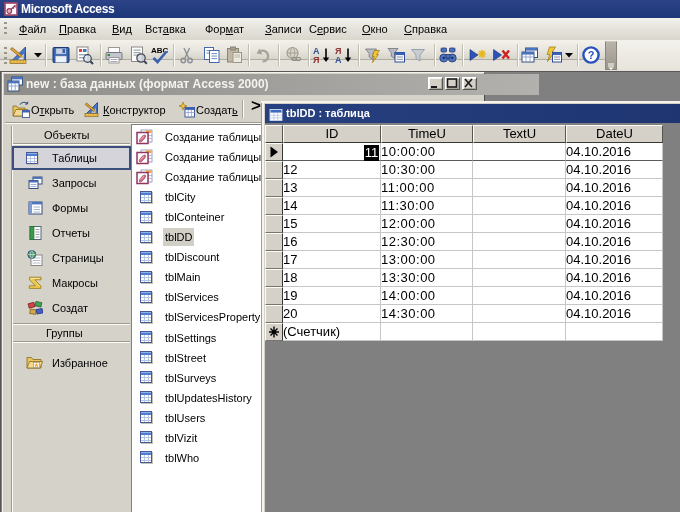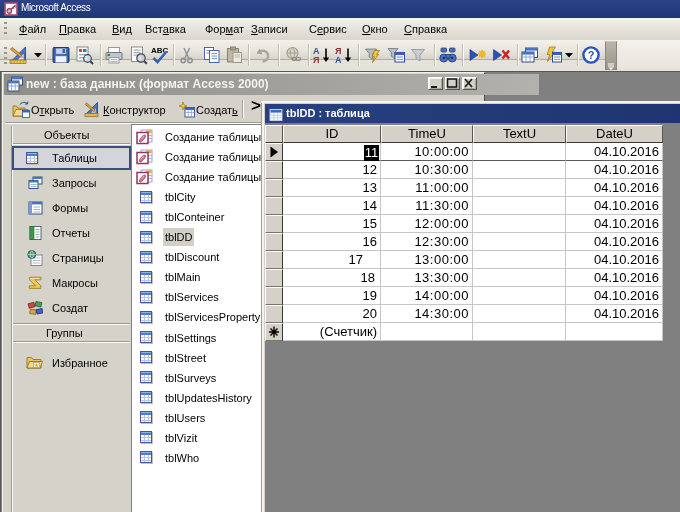--- a/index.html
+++ b/index.html
@@ -1,18 +1,18 @@
 <!DOCTYPE html>
 <html><head><meta charset="utf-8"><style>
 *{margin:0;padding:0;box-sizing:border-box}
 html,body{width:680px;height:512px;overflow:hidden}
 body{position:relative;font-family:"Liberation Sans",sans-serif;background:#e4e2db;font-size:11px}
 .a{position:absolute}
 #tbar{left:0;top:0;width:680px;height:18px;background:linear-gradient(180deg,#2c4487,#1d3677)}
-#tbar .txt{left:21px;top:2px;color:#fff;font-size:10px;font-weight:normal;letter-spacing:-.35px}
+#tbar .txt{left:21px;top:2px;color:#fff;font-size:12px;font-weight:bold;letter-spacing:-.35px}
 #menubar{left:0;top:18px;width:680px;height:22px;background:linear-gradient(180deg,#f3f2ee,#e6e4dd 45%,#d9d6cd)}
 .mi{top:0;height:22px;line-height:22px;color:#000}
 .grip{width:3px;background:repeating-linear-gradient(180deg,#9a968a 0 2px,rgba(0,0,0,0) 2px 5px)}
 #toolbar{left:0;top:40px;width:680px;height:20px;background:linear-gradient(180deg,#f4f1eb 0%,#e8e5de 55%,#d7d4cb 100%);border-bottom:1px solid #b0ac9f}
 .tsep{top:4px;width:2px;height:22px;border-left:1px solid #c1bdb0;border-right:1px solid #fbfaf7}
 #mdi{left:0;top:71px;width:680px;height:441px;background:#808080;border-top:1px solid #585858;border-left:1px solid #585858}
 #dbwin{left:2px;top:72px;width:483px;height:440px;background:#d5d2ca;border-left:1px solid #f4f2ea;border-top:1px solid #f4f2ea;border-right:1px solid #4c4c4c}
 #dbtitle{left:4px;top:74px;width:535px;height:21px;background:linear-gradient(90deg,#8e8d89,#b2b1ad)}
 #dbtitle .txt{left:22px;top:3px;color:#f4f3ee;font-size:12px;font-weight:bold}
 .wbtn{top:77px;width:15px;height:13px;background:#d4d0c8;border:1px solid;border-color:#fff #55564e #55564e #fff;box-shadow:inset 1px 1px 0 #f8f7f3,inset -1px -1px 0 #a8a59a}
@@ -20,39 +20,39 @@
 .groove{border-top:1px solid #9d9a91;border-bottom:1px solid #fdfcf8;height:2px}
 #objsel{left:12px;top:146px;width:119px;height:24px;background:#d4d4da;border:2px solid #3c4e7e}
 #list{left:131px;top:124px;width:352px;height:388px;background:#fff;border-left:1px solid #808080;border-top:1px solid #808080}
 .li{color:#000;white-space:nowrap;height:20px;line-height:20px}
 .ticon{width:12px;height:12px;border:1px solid #46589a;background:linear-gradient(180deg,#8fb0e4 0 1px,#4f7cd0 1px 3px,rgba(0,0,0,0) 3px),repeating-linear-gradient(180deg,rgba(0,0,0,0) 0 2px,#b4c6e2 2px 3px),repeating-linear-gradient(90deg,rgba(0,0,0,0) 0 3px,#b4c6e2 3px 4px),#fff;box-shadow:1px 1px 0 #c5c1b5}
 #twin{left:262px;top:101px;width:418px;height:411px;background:#808080;border-left:3px solid #d4d0c8;border-top:3px solid #d4d0c8}
 #ttitle{left:265px;top:104px;width:415px;height:19px;background:linear-gradient(90deg,#27407f,#1e3572)}
 #ttitle .txt{left:21px;top:3px;color:#fff;font-size:11px;font-weight:bold}
 .hc{top:125px;height:18px;background:#d5d1c8;border-top:1px solid #fdfcf8;border-left:1px solid #fdfcf8;border-right:1px solid #56564f;border-bottom:1px solid #383834;color:#000;font-size:13px;text-align:center;line-height:15px}
 .rs{left:265px;width:18px;height:18px;background:#d5d1c8;border-top:1px solid #fdfcf8;border-left:1px solid #fdfcf8;border-right:1px solid #383834;border-bottom:1px solid #76766e}
-.cell{height:18px;background:#fff;border-right:1px solid #c6c6c6;border-bottom:1px solid #c6c6c6;font-size:13px;color:#000;line-height:17px;text-align:right}
+.cell{height:18px;background:#fff;border-right:1px solid #c6c6c6;border-bottom:1px solid #c6c6c6;font-size:13px;color:#000;line-height:17px;text-align:left}
 u{text-decoration-thickness:1px;text-underline-offset:1px}
 </style></head><body>
 <div class="a" id="tbar">
 <svg class="a" style="left:4px;top:2px" width="14" height="14">
 <rect x="1" y="1" width="12" height="12" fill="#fffdfd" stroke="#a04a6a" stroke-width="1.7"></rect>
 <circle cx="5.3" cy="9" r="2.3" fill="#eab2c6" stroke="#97395e" stroke-width="1.2"></circle>
 <path d="M7.2 7.2 L11.5 3 M10.4 4 L11.7 5.3 M8.9 5.5 L9.9 6.5" stroke="#97395e" stroke-width="1.2" fill="none"></path>
 </svg>
 <div class="a txt">Microsoft Access</div>
 </div>
 <div class="a" id="menubar">
 <div class="a grip" style="left:4px;top:4px;height:14px"></div>
 <div class="a mi" style="left:19px"><u>Ф</u>айл</div>
 <div class="a mi" style="left:59px"><u>П</u>равка</div>
 <div class="a mi" style="left:112px"><u>В</u>ид</div>
 <div class="a mi" style="left:145px">Вст<u>а</u>вка</div>
 <div class="a mi" style="left:205px">Фор<u>м</u>ат</div>
-<div class="a mi" style="left:251px"><u>З</u>аписи</div>
+<div class="a mi" style="left:265px"><u>З</u>аписи</div>
 <div class="a mi" style="left:309px">С<u>е</u>рвис</div>
 <div class="a mi" style="left:362px"><u>О</u>кно</div>
 <div class="a mi" style="left:404px"><u>С</u>правка</div>
 </div>
 <div class="a" id="toolbar">
 <div class="a grip" style="left:4px;top:7px;height:17px"></div>
 <div class="a tsep" style="left:45px"></div>
 <div class="a tsep" style="left:100px"></div>
 <div class="a tsep" style="left:173px"></div>
 <div class="a tsep" style="left:248px"></div>

